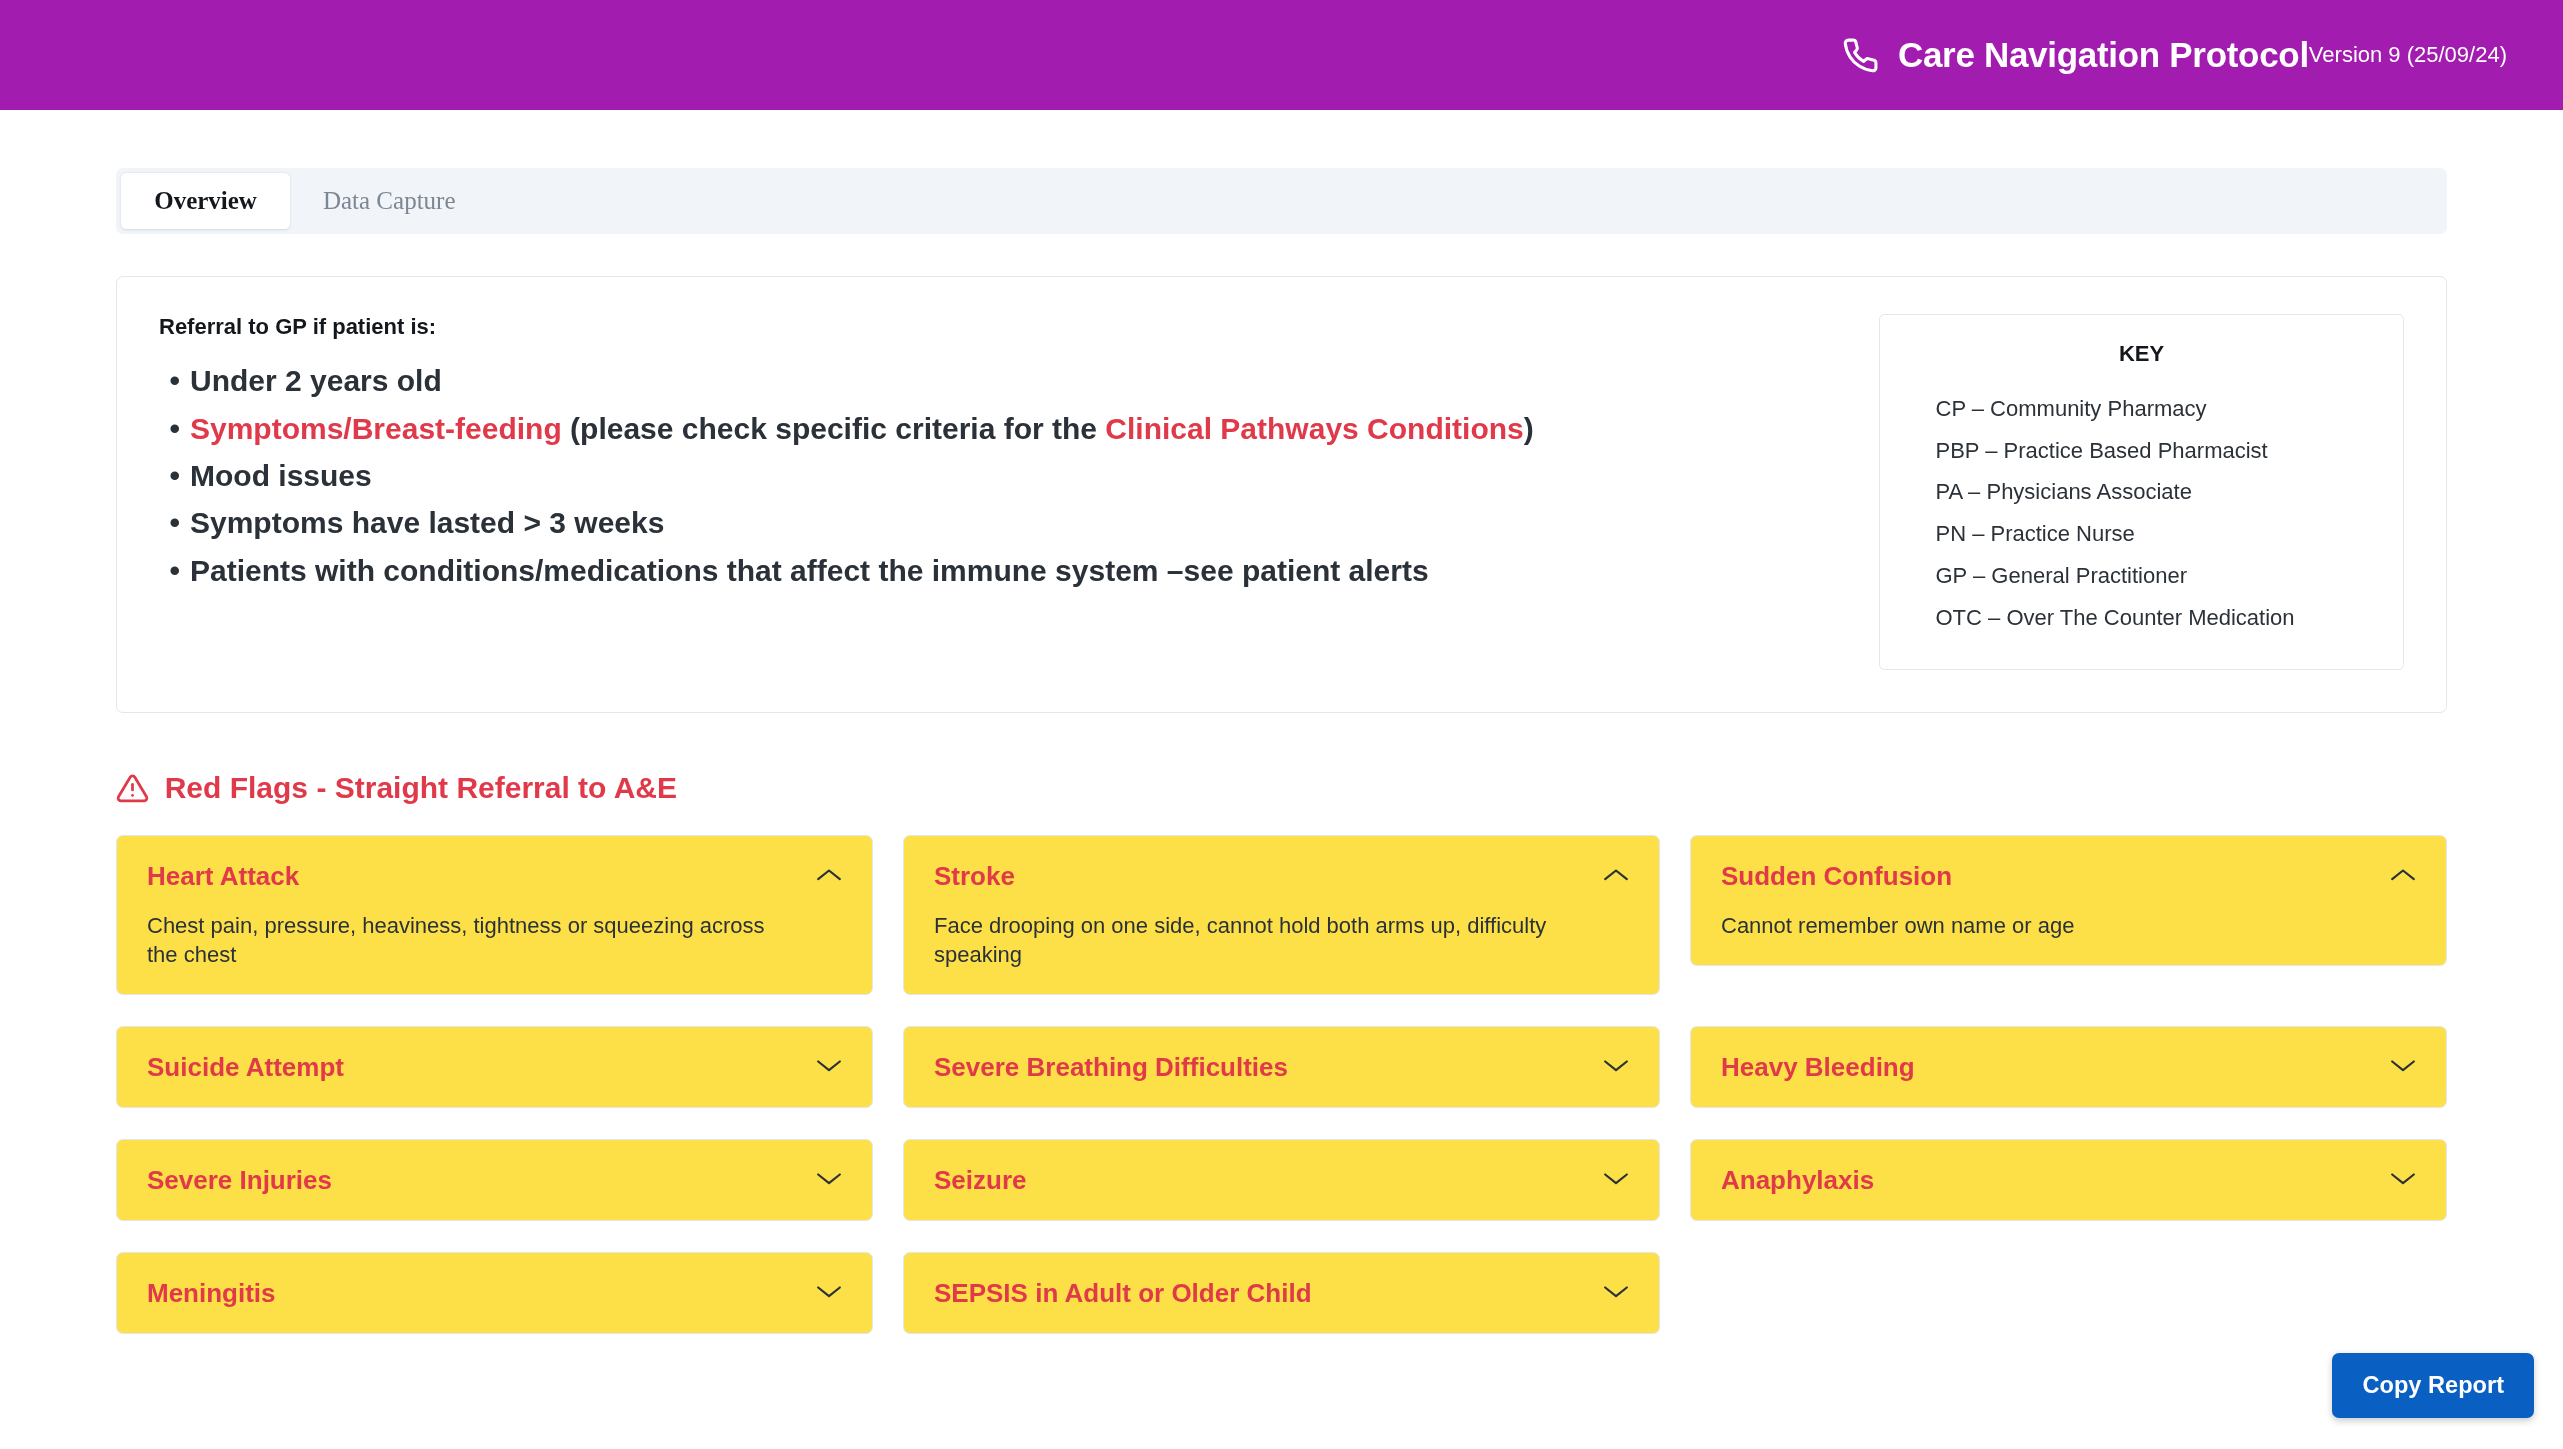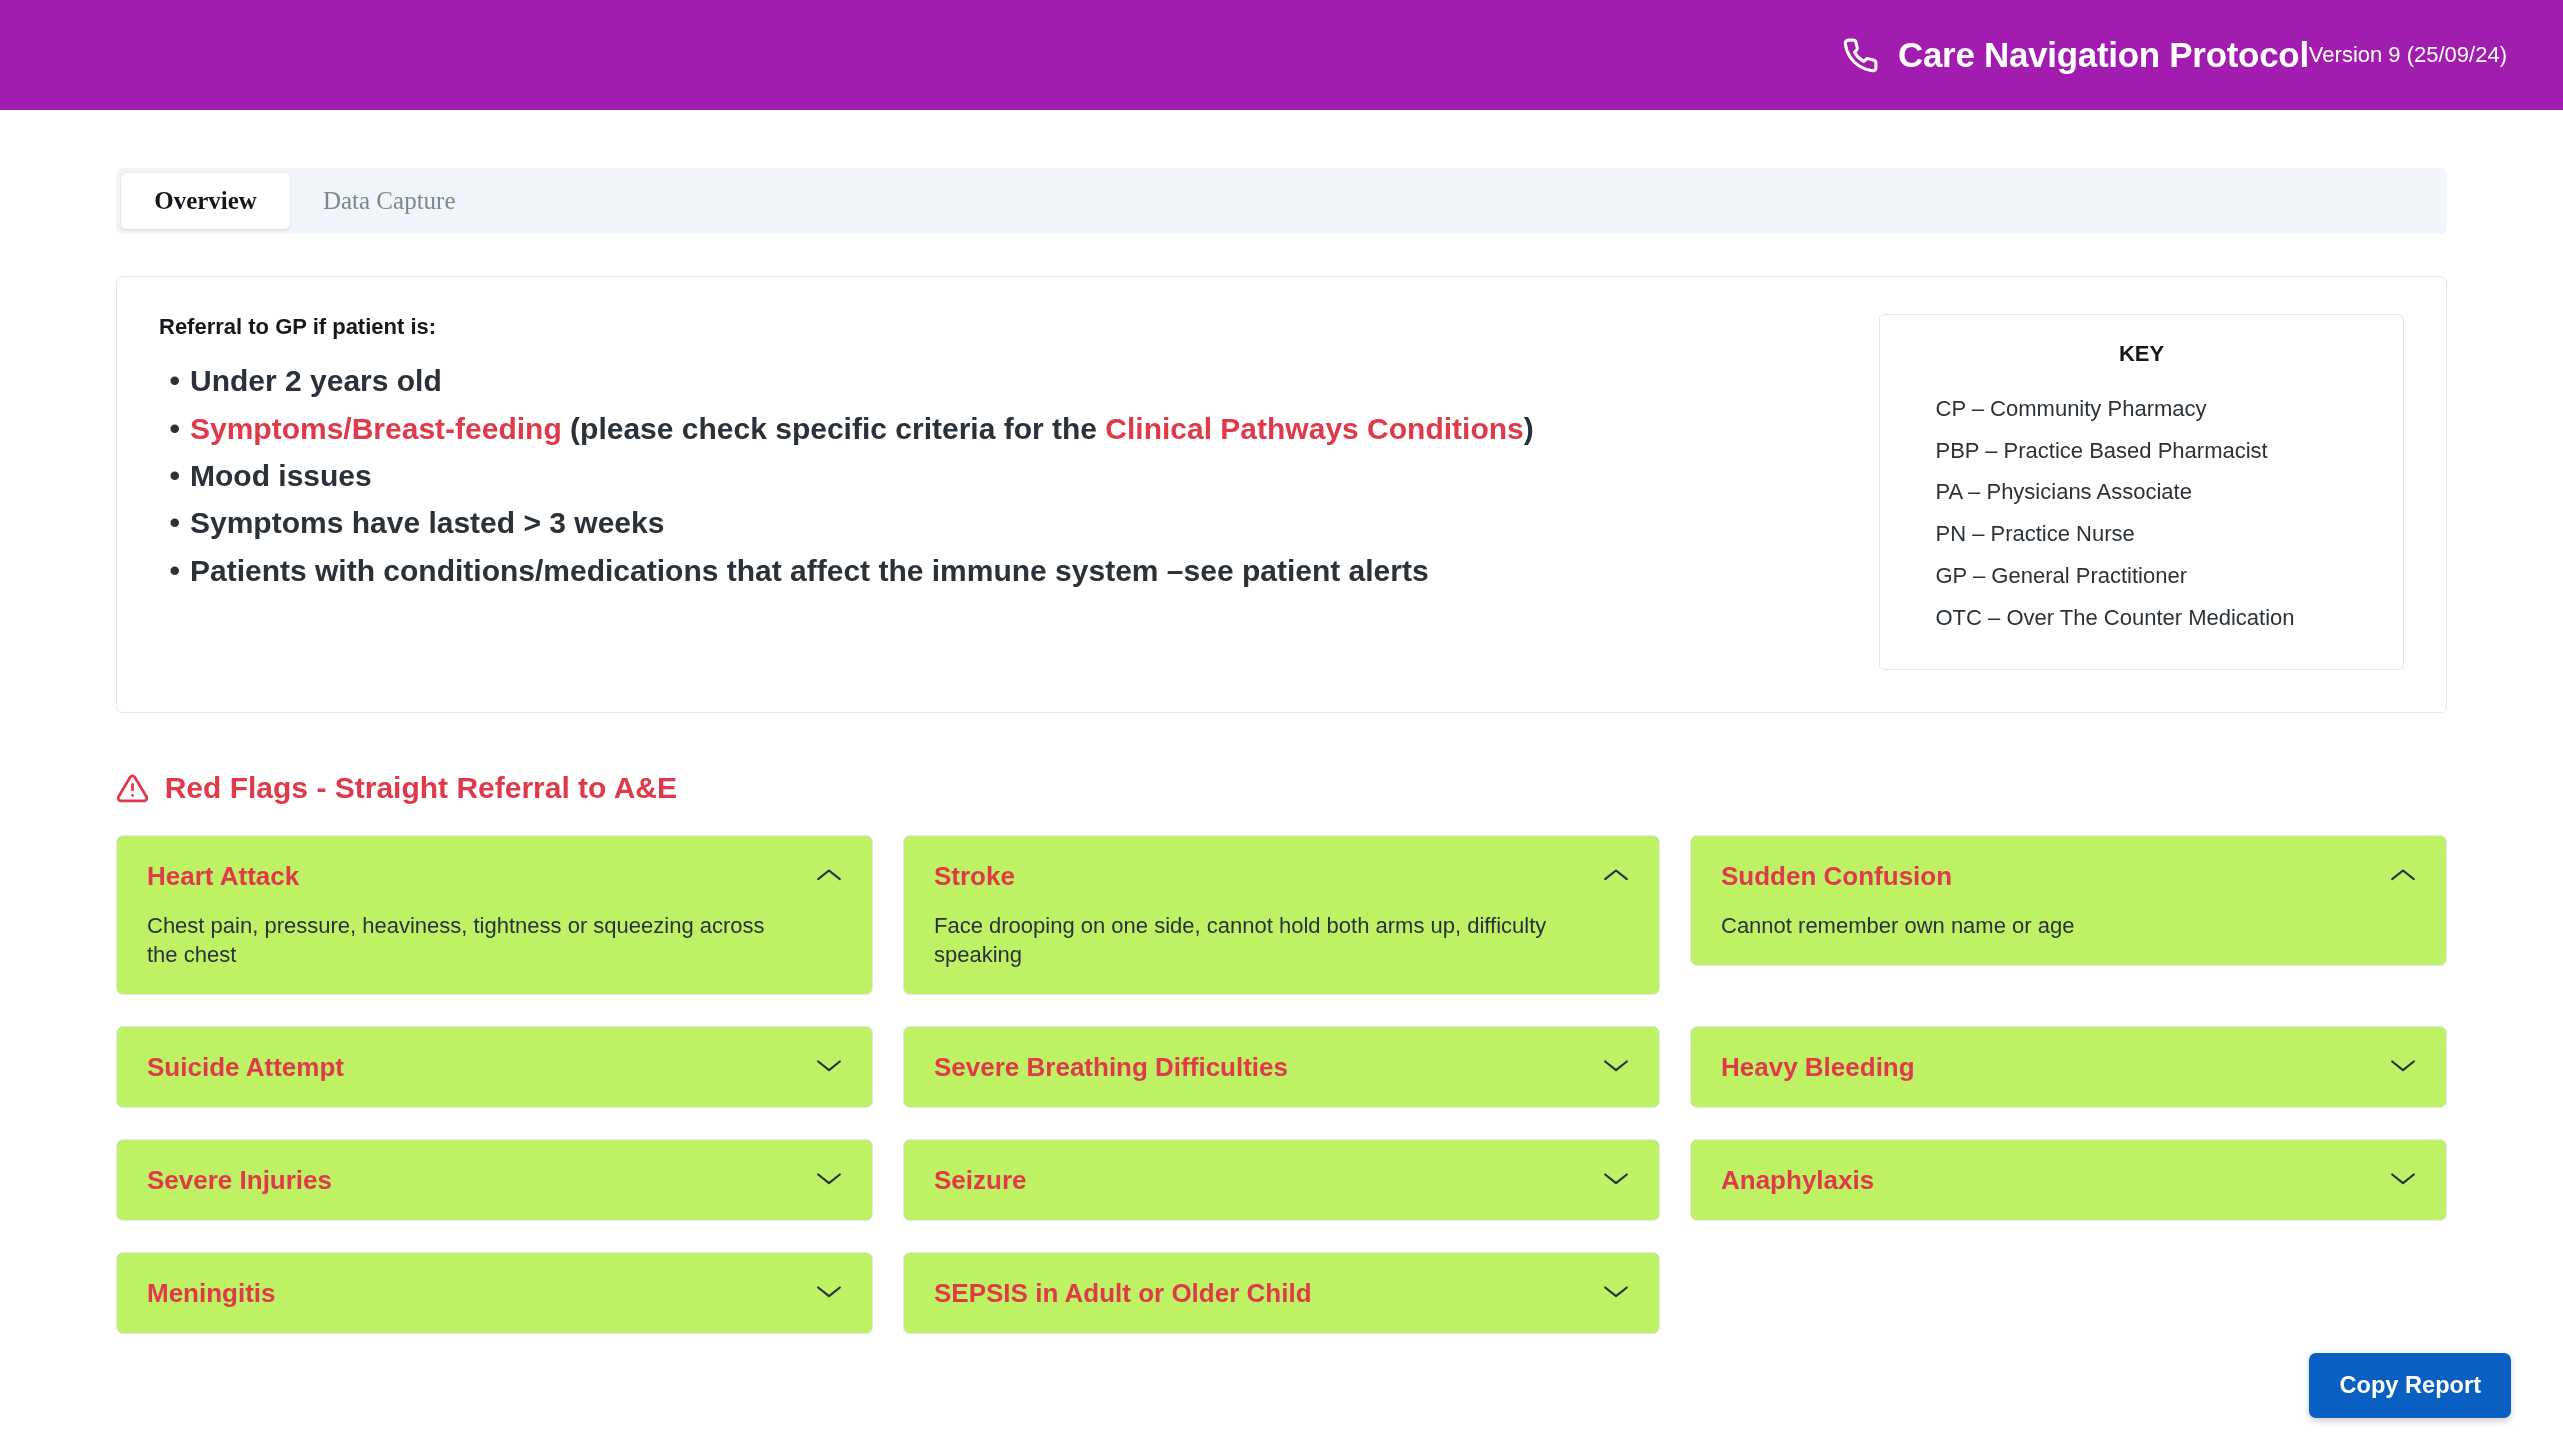--- a/index.html
+++ b/index.html
@@ -150,21 +150,21 @@
 
   .grid {
     margin-top: 30px;
     display: grid;
     grid-template-columns: repeat(3, 1fr);
     gap: 31px 30px;
   }
   .flag-card {
     border: 0.9px solid #e3e7ec;
     border-radius: 7px;
-    background: #bef264;
+    background: #fde047;
     padding: 24.5px 30px 24.5px 30px;
     align-self: start;
   }
   .flag-head {
     display: flex;
     align-items: center;
     justify-content: space-between;
     cursor: pointer;
   }
   .flag-title {
@@ -181,21 +181,21 @@
     margin-top: 19px;
     font-size: 22px;
     line-height: 1.35;
     color: #2b3138;
     max-width: 647px;
   }
 
   
   .copy-report {
     position: fixed;
-    right: 52px;
+    right: 29px;
     bottom: 31px;
     background: #0a5fc2;
     color: #ffffff;
     font-size: 23.6px;
     font-weight: bold;
     border: none;
     border-radius: 7px;
     padding: 19px 30px;
     cursor: pointer;
     box-shadow: 0 2.6px 7px rgba(0,0,0,0.2);

